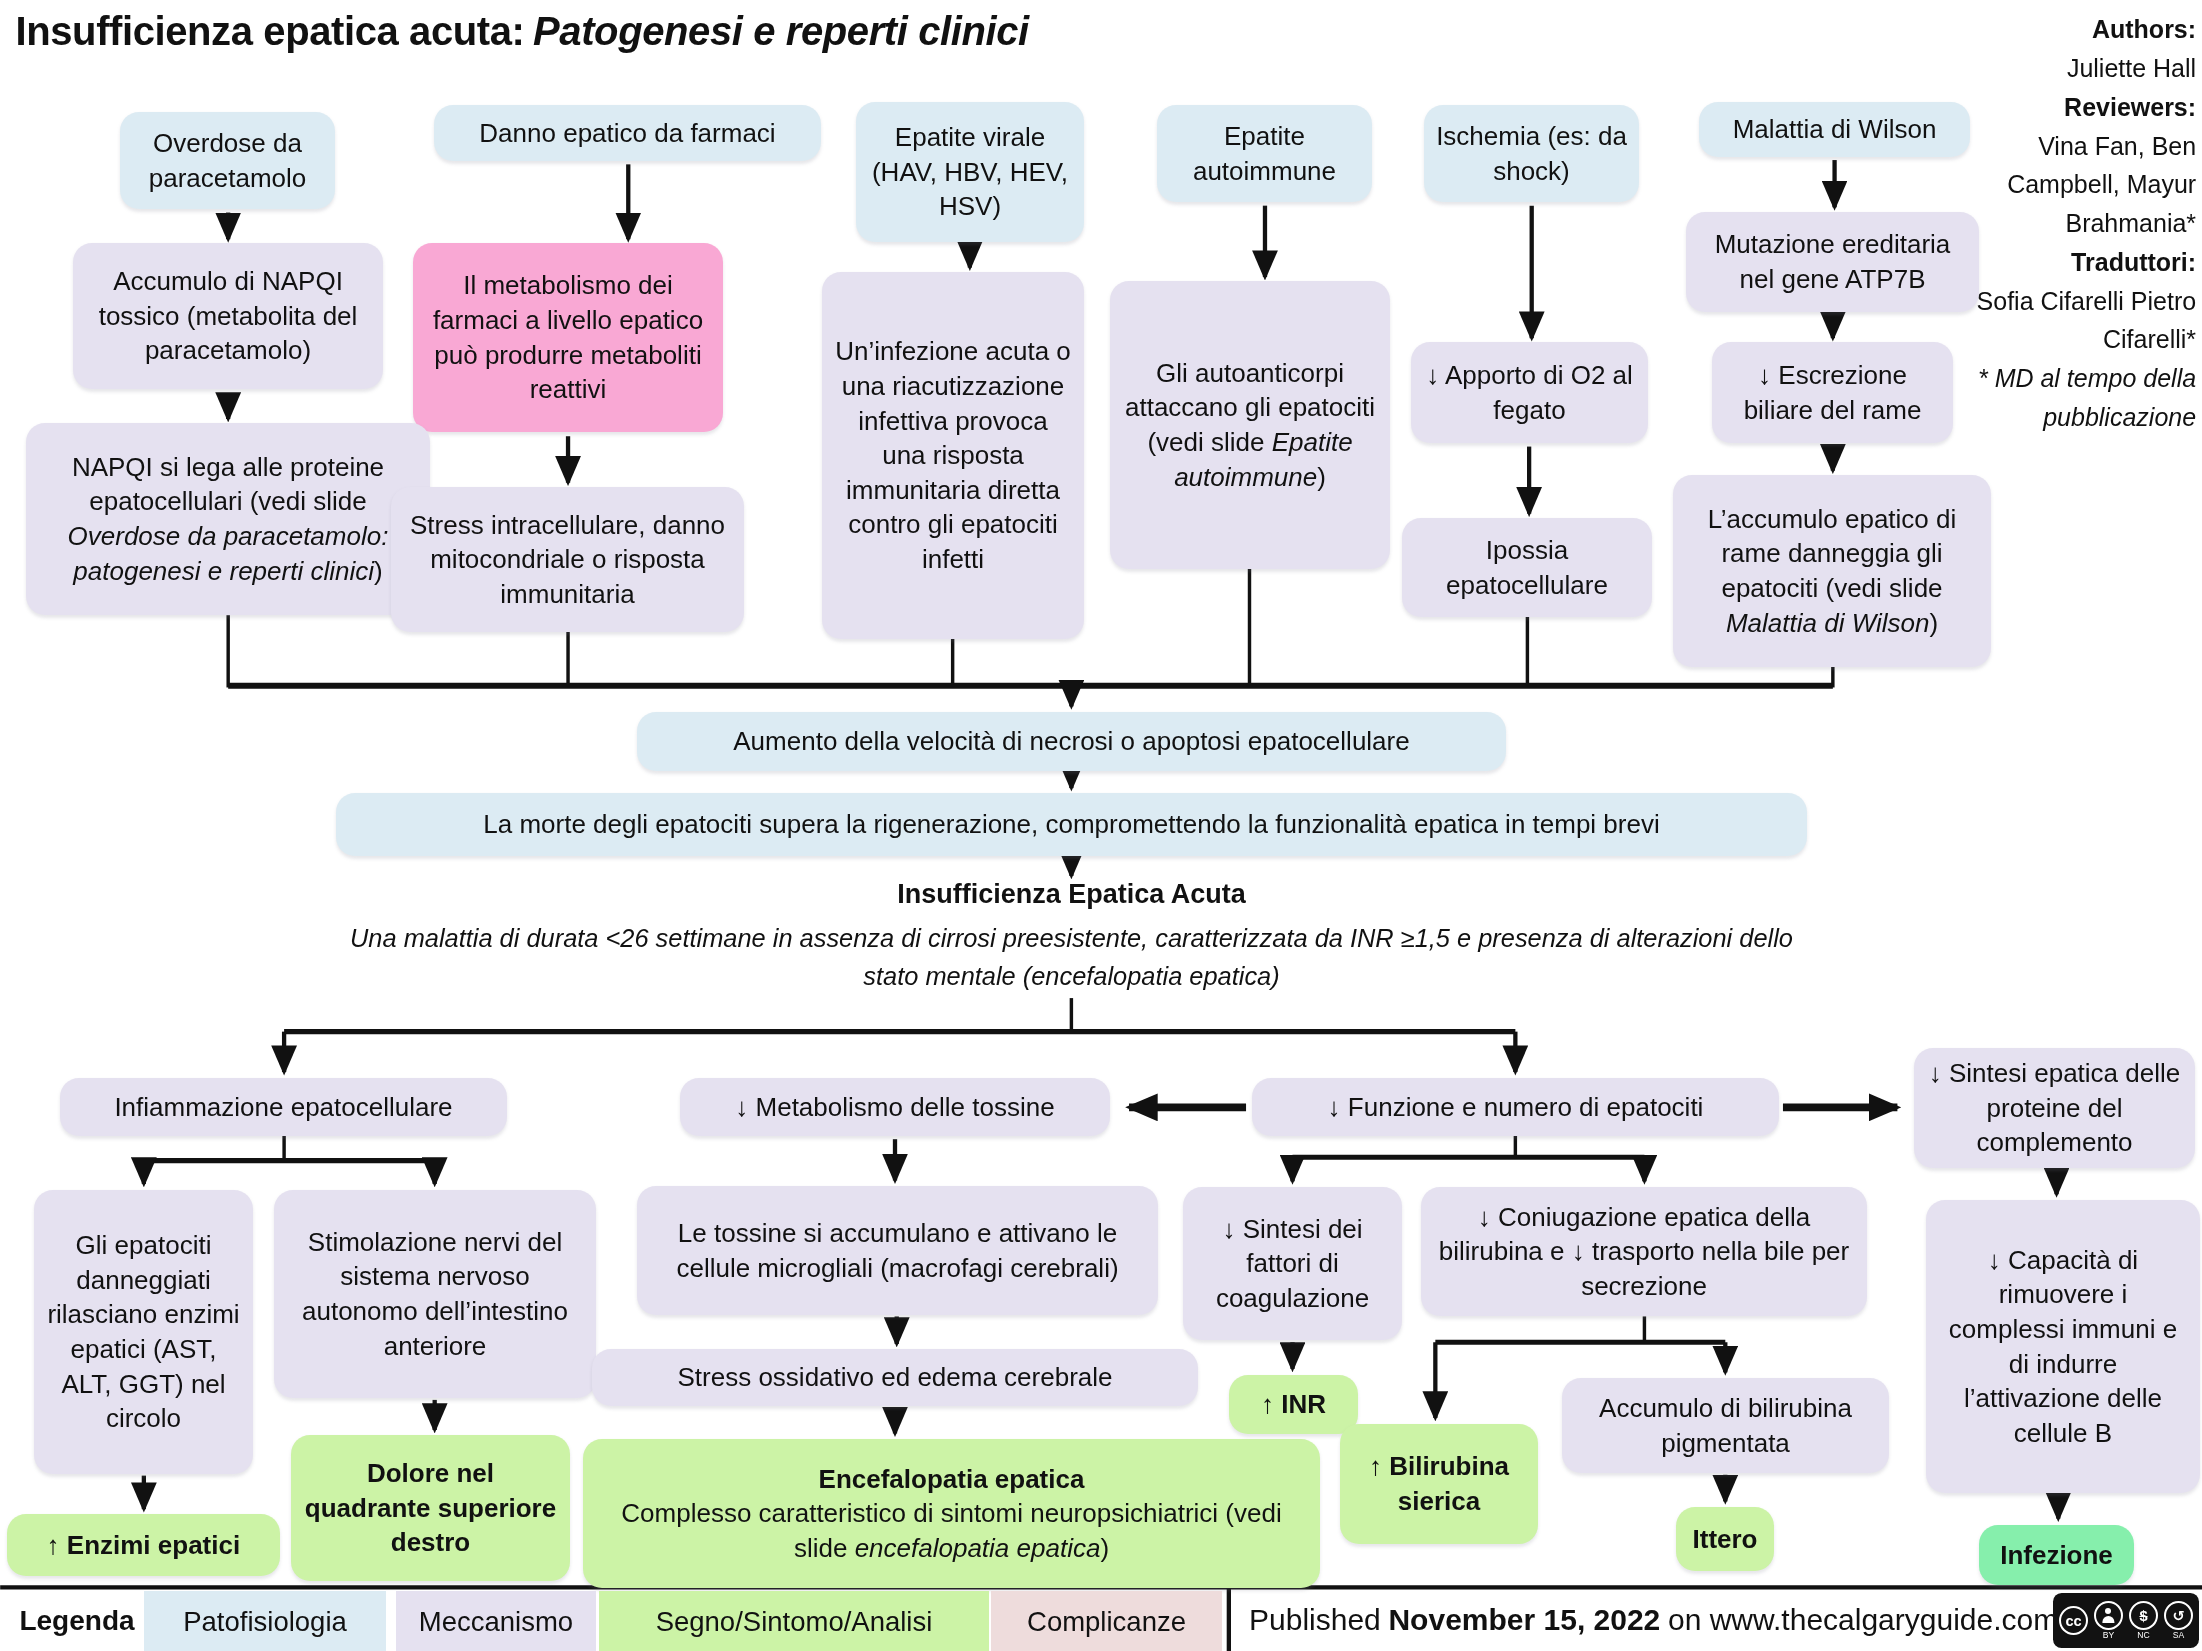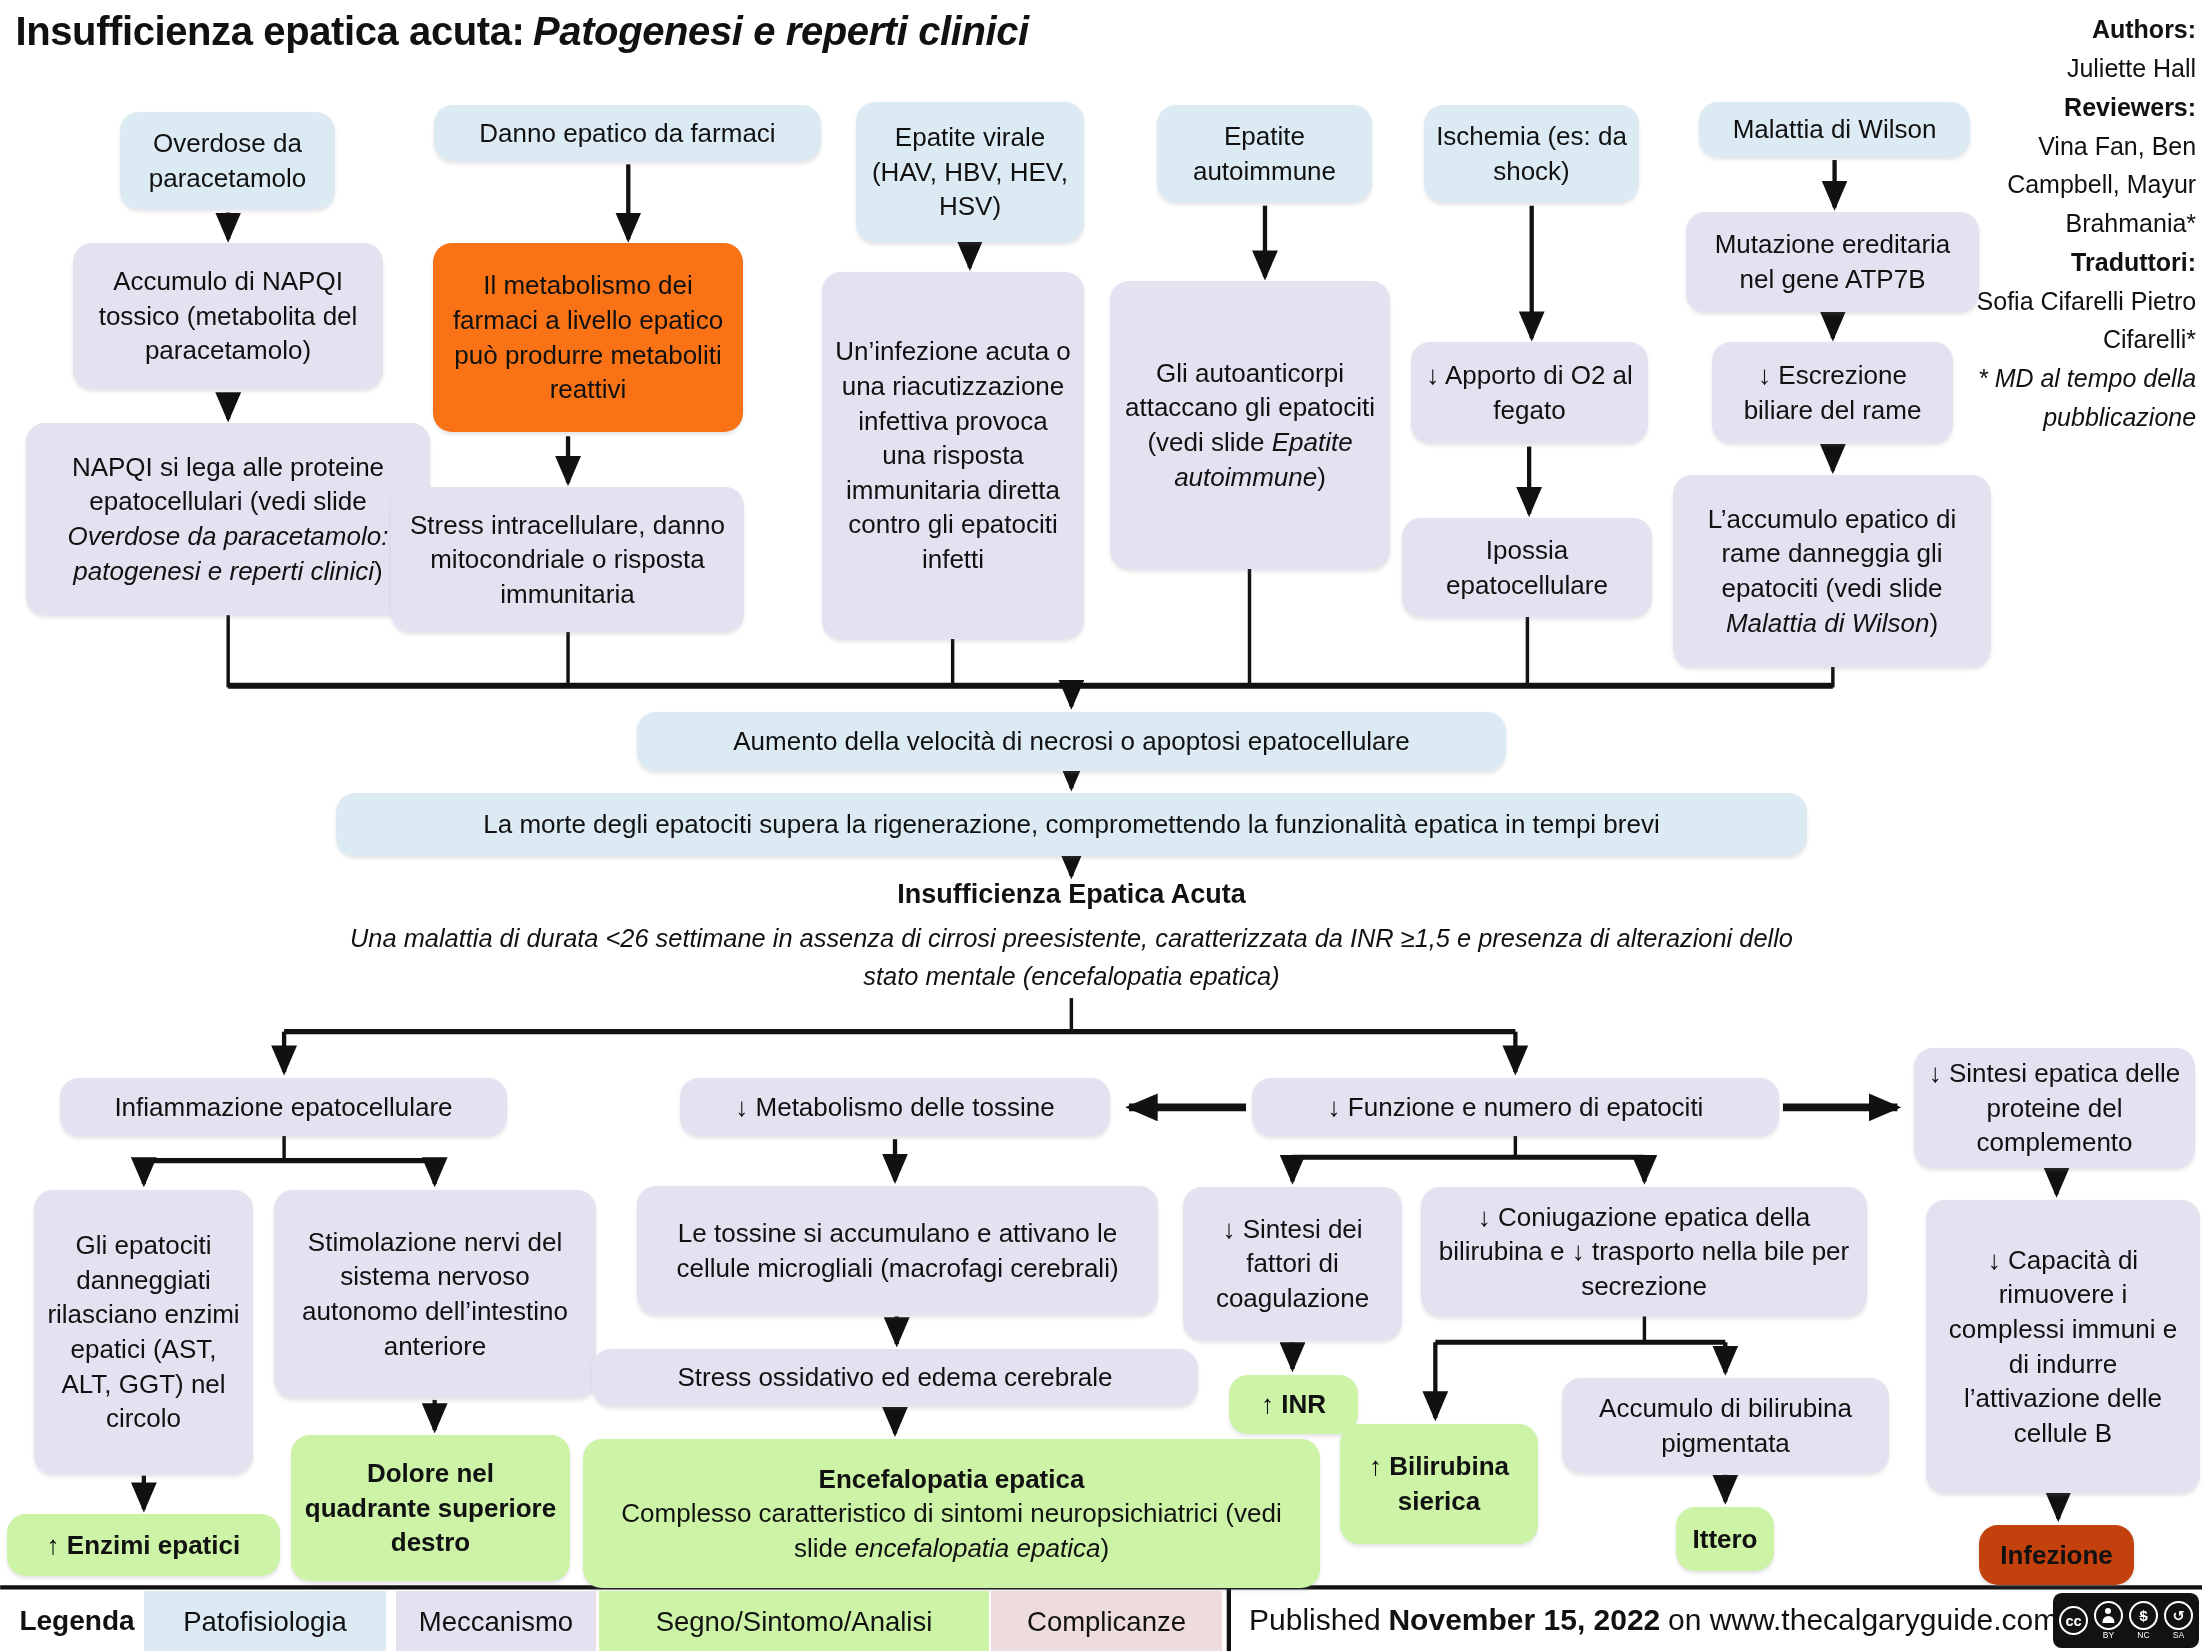--- a/index.html
+++ b/index.html
@@ -143,21 +143,21 @@
   <div class="box" style="left: 1424px; top: 105px; width: 215px; height: 97px; background-color: rgb(220, 235, 243); justify-content: flex-end;">
       <span>Ischemia (es: da shock)</span>
     </div>
   <div class="box" style="left: 1699px; top: 102px; width: 271px; height: 55px; background-color: rgb(220, 235, 243);">
       <span>Malattia di Wilson</span>
     </div>
 
   <div class="box" style="left: 73px; top: 243px; width: 310px; height: 146px; background-color: rgb(229, 225, 240);">
       <span>Accumulo di NAPQI tossico (metabolita del paracetamolo)</span>
     </div>
-  <div class="box" style="left: 413px; top: 243px; width: 310px; height: 189px; background-color: #f97316; margin-left: 20px;">
+  <div class="box" style="left: 413px; top: 243px; width: 310px; height: 189px; background-color: #f9a8d4;">
       <span>Il metabolismo dei farmaci a livello epatico può produrre metaboliti reattivi</span>
     </div>
   <div class="box" style="left: 822px; top: 272px; width: 262px; height: 367px; background-color: rgb(229, 225, 240);">
       <span>Un’infezione acuta o una riacutizzazione infettiva provoca una risposta immunitaria diretta contro gli epatociti infetti</span>
     </div>
   <div class="box" style="left: 1110px; top: 281px; width: 280px; height: 288px; background-color: rgb(229, 225, 240);">
       <span><span>Gli autoanticorpi attaccano gli epatociti (vedi slide </span><i>Epatite autoimmune</i><span>)</span></span>
     </div>
   <div class="box" style="left: 1411px; top: 342px; width: 237px; height: 101px; background-color: rgb(229, 225, 240);">
       <span>↓ Apporto di O2 al fegato</span>
@@ -242,21 +242,21 @@
   <div class="box" style="left: 1562px; top: 1378px; width: 327px; height: 95px; background-color: rgb(229, 225, 240); text-align: center;">
       <span>Accumulo di bilirubina pigmentata</span>
     </div>
   <div class="box bold" style="left: 1676px; top: 1507px; width: 98px; height: 64px; background-color: rgb(204, 243, 166);">
       <span>Ittero</span>
     </div>
 
   <div class="box" style="left: 1926px; top: 1200px; width: 274px; height: 293px; background-color: rgb(229, 225, 240);">
       <span>↓ Capacità di rimuovere i complessi immuni e di indurre l’attivazione delle cellule B</span>
     </div>
-  <div class="box bold" style="left: 1979px; top: 1525px; width: 155px; height: 60px; background-color: #c2410c;">
+  <div class="box bold" style="left: 1979px; top: 1525px; width: 155px; height: 60px; background-color: #86efac;">
       <span>Infezione</span>
     </div>
 
   <div class="leg-label" style="left:17px;top:1591px;width:120px;height:59px;font-weight:bold">Legenda</div>
   <div class="leg-sw" style="left: 144px; top: 1591px; width: 242px; height: 61px; background-color: rgb(220, 235, 243);">Patofisiologia</div>
   <div class="leg-sw" style="left: 396px; top: 1591px; width: 200px; height: 61px; background-color: rgb(229, 225, 240);">Meccanismo</div>
   <div class="leg-sw" style="left: 599px; top: 1591px; width: 390px; height: 61px; background-color: rgb(204, 243, 166);">Segno/Sintomo/Analisi</div>
   <div class="leg-sw" style="left: 991px; top: 1591px; width: 231px; height: 61px; background-color: rgb(238, 220, 220);">Complicanze</div>
 
   <div id="footer">

